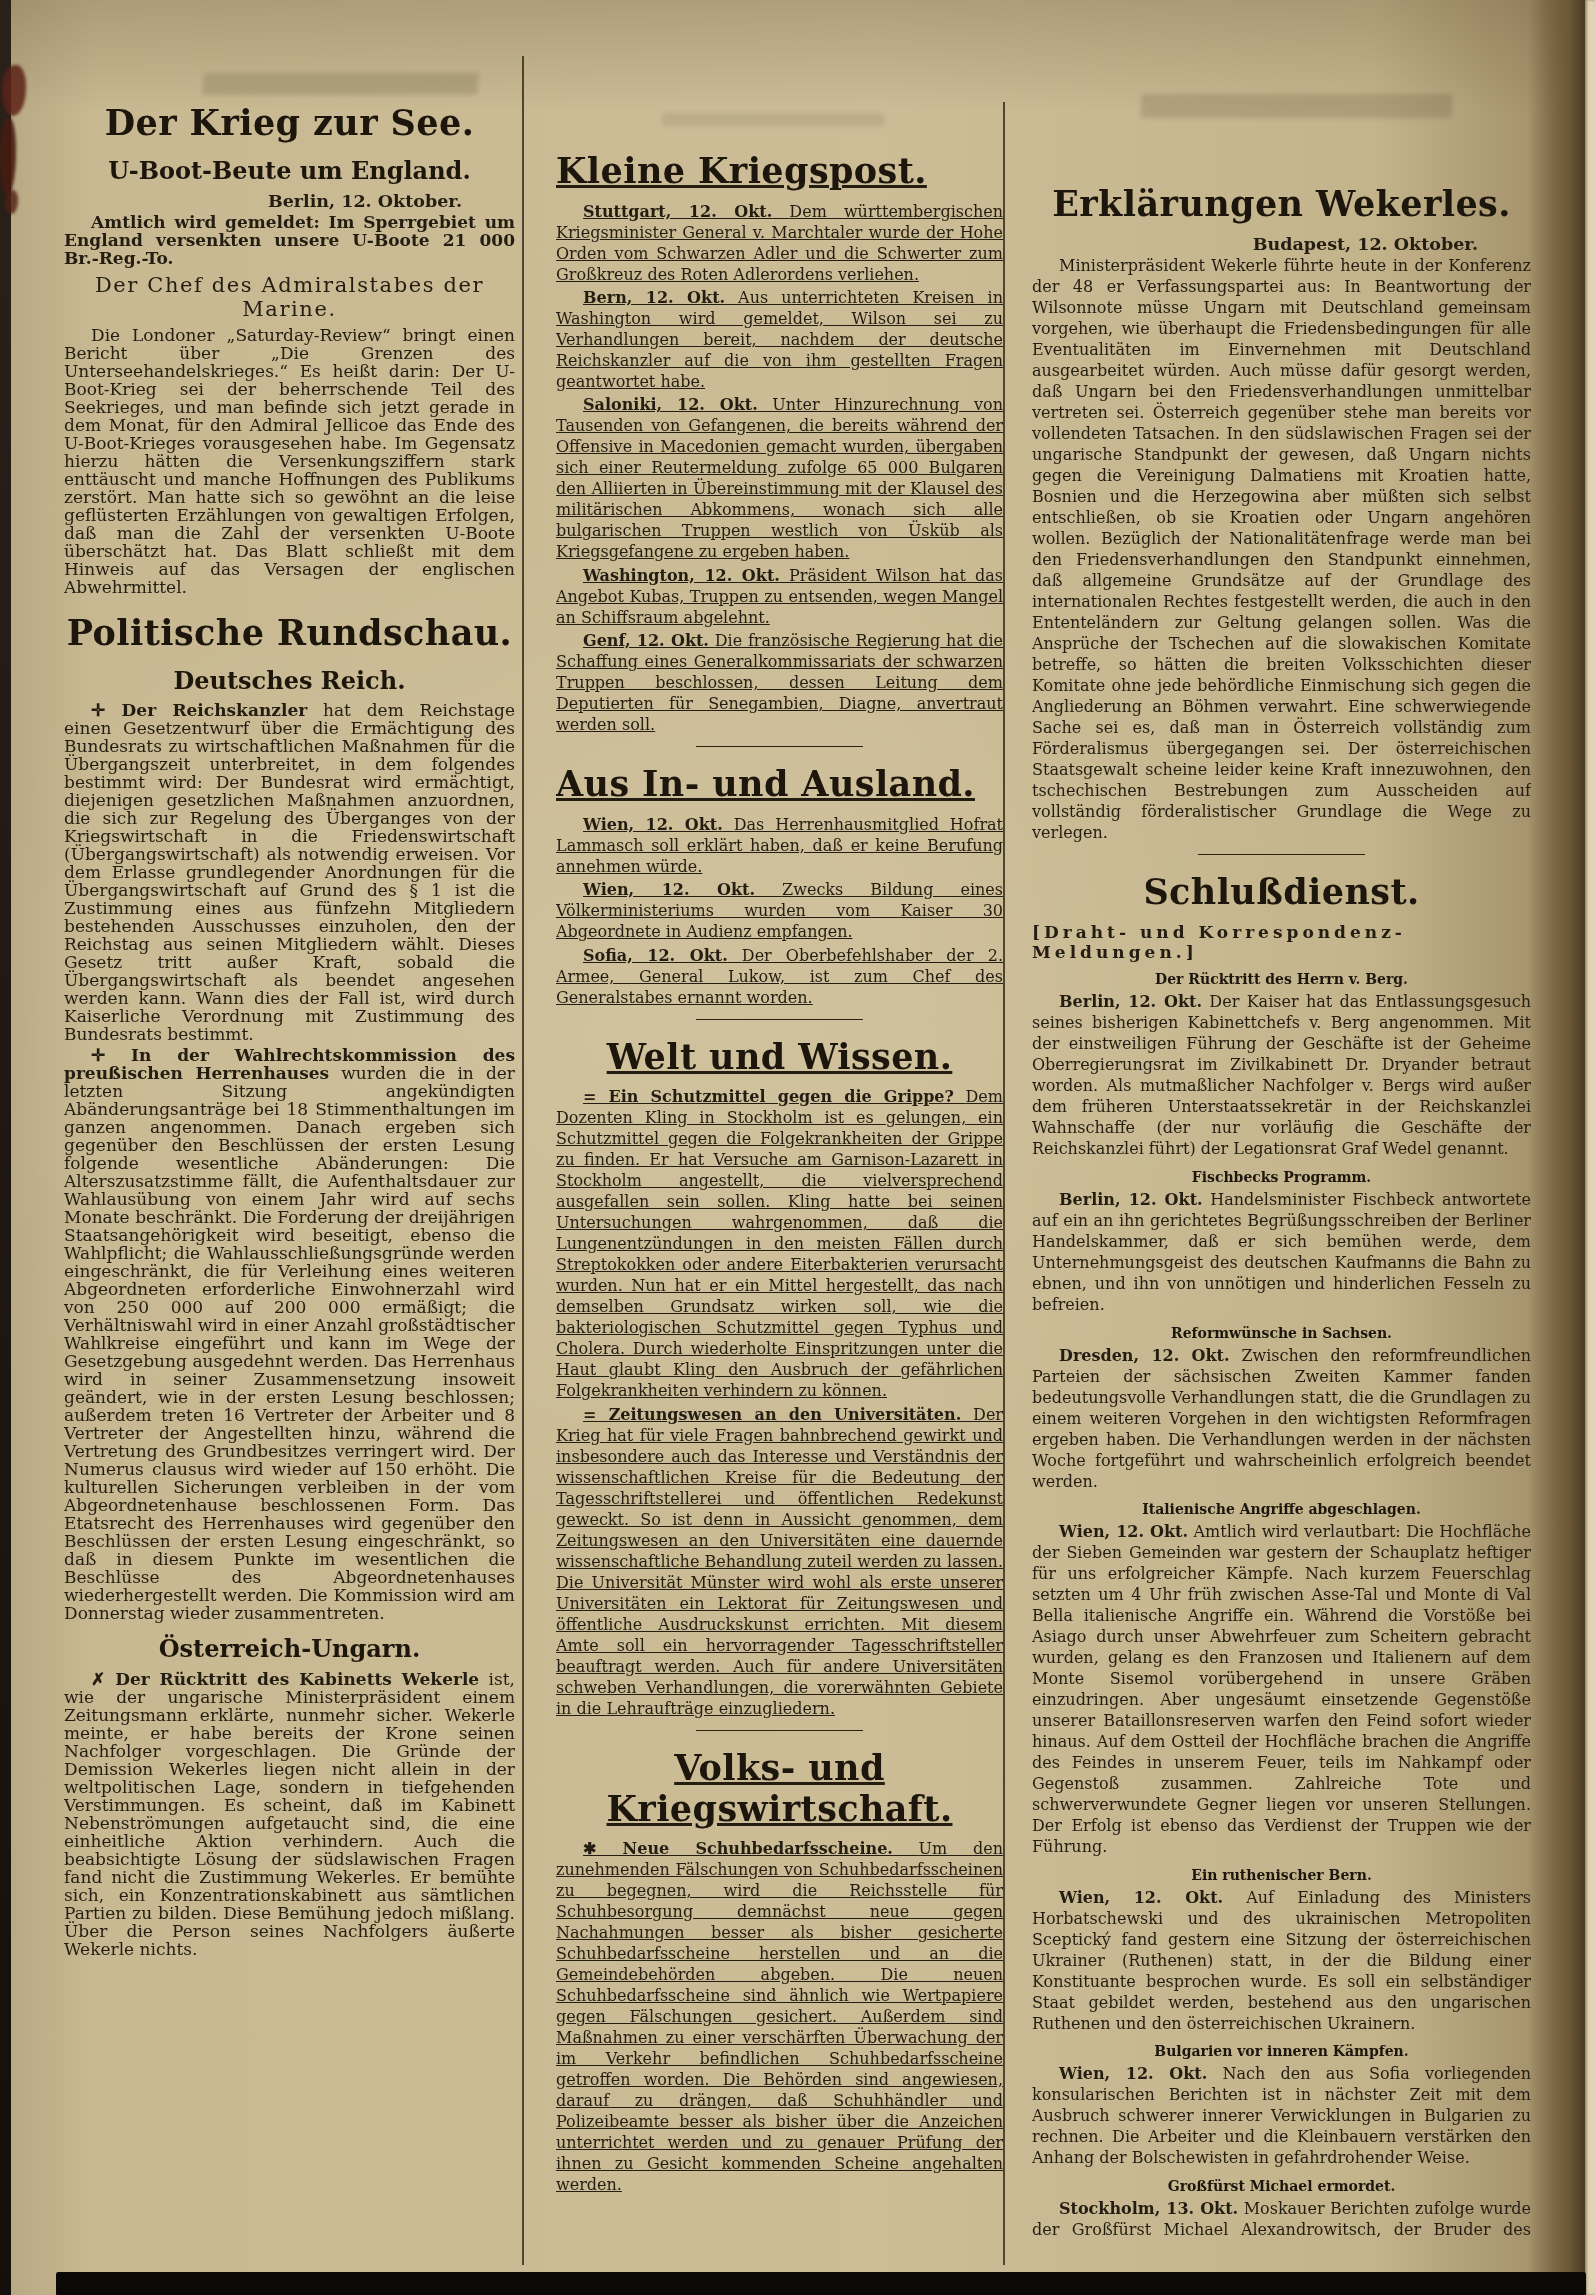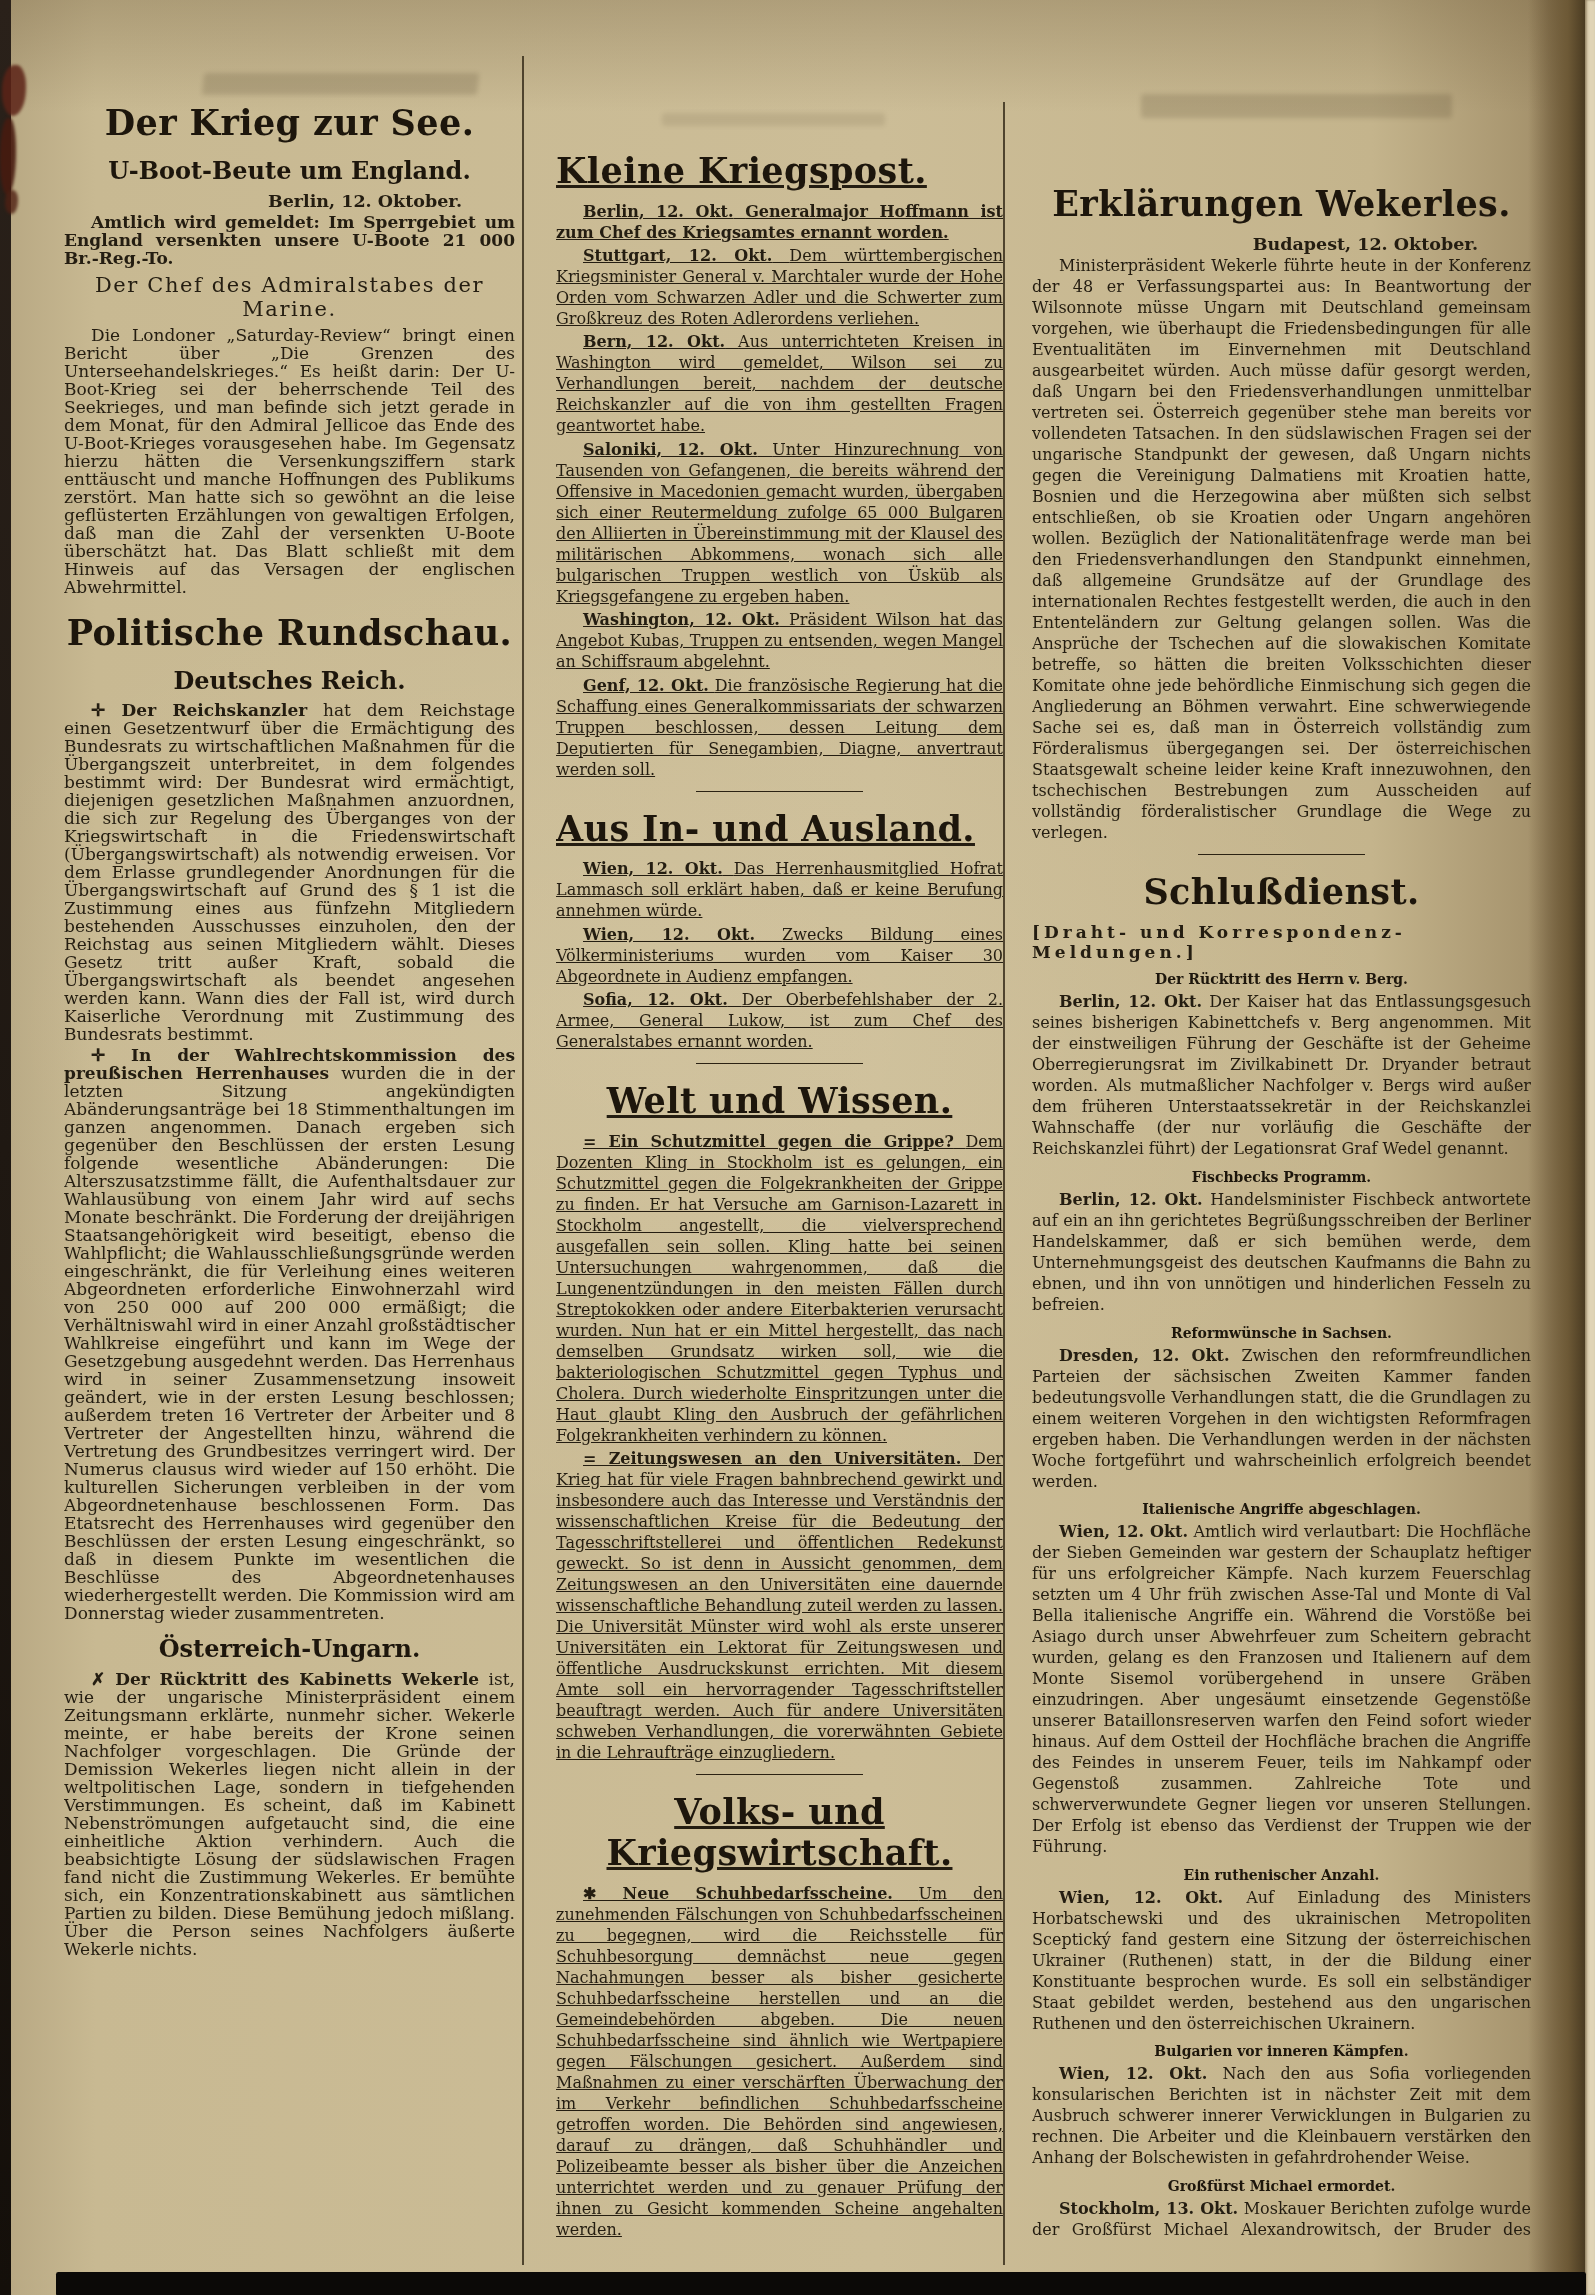--- a/index.html
+++ b/index.html
@@ -80,21 +80,20 @@
       <div class="blk p">Die Londoner „Saturday-Review“ bringt einen Bericht über „Die Grenzen des Unterseehandelskrieges.“ Es heißt darin: Der U-Boot-Krieg sei der beherrschende Teil des Seekrieges, und man befinde sich jetzt gerade in dem Monat, für den Admiral Jellicoe das Ende des U-Boot-Krieges vorausgesehen habe. Im Gegensatz hierzu hätten die Versenkungsziffern stark enttäuscht und manche Hoffnungen des Publikums zerstört. Man hatte sich so gewöhnt an die leise geflüsterten Erzählungen von gewaltigen Erfolgen, daß man die Zahl der versenkten U-Boote überschätzt hat. Das Blatt schließt mit dem Hinweis auf das Versagen der englischen Abwehrmittel.</div>
       <div class="blk h1">Politische Rundschau.</div>
       <div class="blk h2">Deutsches Reich.</div>
       <div class="blk p"><span class="lead">✛ Der Reichskanzler</span> <span>hat dem Reichstage einen Gesetzentwurf über die Ermächtigung des Bundesrats zu wirtschaftlichen Maßnahmen für die Übergangszeit unterbreitet, in dem folgendes bestimmt wird: Der Bundesrat wird ermächtigt, diejenigen gesetzlichen Maßnahmen anzuordnen, die sich zur Regelung des Überganges von der Kriegswirtschaft in die Friedenswirtschaft (Übergangswirtschaft) als notwendig erweisen. Vor dem Erlasse grundlegender Anordnungen für die Übergangswirtschaft auf Grund des § 1 ist die Zustimmung eines aus fünfzehn Mitgliedern bestehenden Ausschusses einzuholen, den der Reichstag aus seinen Mitgliedern wählt. Dieses Gesetz tritt außer Kraft, sobald die Übergangswirtschaft als beendet angesehen werden kann. Wann dies der Fall ist, wird durch Kaiserliche Verordnung mit Zustimmung des Bundesrats bestimmt.</span></div>
       <div class="blk p"><span class="lead">✛ In der Wahlrechtskommission des preußischen Herrenhauses</span> <span>wurden die in der letzten Sitzung angekündigten Abänderungsanträge bei 18 Stimmenthaltungen im ganzen angenommen. Danach ergeben sich gegenüber den Beschlüssen der ersten Lesung folgende wesentliche Abänderungen: Die Alterszusatzstimme fällt, die Aufenthaltsdauer zur Wahlausübung von einem Jahr wird auf sechs Monate beschränkt. Die Forderung der dreijährigen Staatsangehörigkeit wird beseitigt, ebenso die Wahlpflicht; die Wahlausschließungsgründe werden eingeschränkt, die für Verleihung eines weiteren Abgeordneten erforderliche Einwohnerzahl wird von 250 000 auf 200 000 ermäßigt; die Verhältniswahl wird in einer Anzahl großstädtischer Wahlkreise eingeführt und kann im Wege der Gesetzgebung ausgedehnt werden. Das Herrenhaus wird in seiner Zusammensetzung insoweit geändert, wie in der ersten Lesung beschlossen; außerdem treten 16 Vertreter der Arbeiter und 8 Vertreter der Angestellten hinzu, während die Vertretung des Grundbesitzes verringert wird. Der Numerus clausus wird wieder auf 150 erhöht. Die kulturellen Sicherungen verbleiben in der vom Abgeordnetenhause beschlossenen Form. Das Etatsrecht des Herrenhauses wird gegenüber den Beschlüssen der ersten Lesung eingeschränkt, so daß in diesem Punkte im wesentlichen die Beschlüsse des Abgeordnetenhauses wiederhergestellt werden. Die Kommission wird am Donnerstag wieder zusammentreten.</span></div>
       <div class="blk h2">Österreich-Ungarn.</div>
       <div class="blk p"><span class="lead">✗ Der Rücktritt des Kabinetts Wekerle</span> <span>ist, wie der ungarische Ministerpräsident einem Zeitungsmann erklärte, nunmehr sicher. Wekerle meinte, er habe bereits der Krone seinen Nachfolger vorgeschlagen. Die Gründe der Demission Wekerles liegen nicht allein in der weltpolitischen Lage, sondern in tiefgehenden Verstimmungen. Es scheint, daß im Kabinett Nebenströmungen aufgetaucht sind, die eine einheitliche Aktion verhindern. Auch die beabsichtigte Lösung der südslawischen Fragen fand nicht die Zustimmung Wekerles. Er bemühte sich, ein Konzentrationskabinett aus sämtlichen Partien zu bilden. Diese Bemühung jedoch mißlang. Über die Person seines Nachfolgers äußerte Wekerle nichts.</span></div>
     </div>
   <div class="column col-middle">
       <div class="blk h1 left">Kleine Kriegspost.</div>
-      <div class="blk p bold"><span class="lead">Berlin, 12. Okt.</span> <span>Generalmajor Hoffmann ist zum Chef des Kriegsamtes ernannt worden.</span></div>
       <div class="blk p"><span class="lead">Stuttgart, 12. Okt.</span> <span>Dem württembergischen Kriegsminister General v. Marchtaler wurde der Hohe Orden vom Schwarzen Adler und die Schwerter zum Großkreuz des Roten Adlerordens verliehen.</span></div>
       <div class="blk p"><span class="lead">Bern, 12. Okt.</span> <span>Aus unterrichteten Kreisen in Washington wird gemeldet, Wilson sei zu Verhandlungen bereit, nachdem der deutsche Reichskanzler auf die von ihm gestellten Fragen geantwortet habe.</span></div>
       <div class="blk p"><span class="lead">Saloniki, 12. Okt.</span> <span>Unter Hinzurechnung von Tausenden von Gefangenen, die bereits während der Offensive in Macedonien gemacht wurden, übergaben sich einer Reutermeldung zufolge 65 000 Bulgaren den Alliierten in Übereinstimmung mit der Klausel des militärischen Abkommens, wonach sich alle bulgarischen Truppen westlich von Üsküb als Kriegsgefangene zu ergeben haben.</span></div>
       <div class="blk p"><span class="lead">Washington, 12. Okt.</span> <span>Präsident Wilson hat das Angebot Kubas, Truppen zu entsenden, wegen Mangel an Schiffsraum abgelehnt.</span></div>
       <div class="blk p"><span class="lead">Genf, 12. Okt.</span> <span>Die französische Regierung hat die Schaffung eines Generalkommissariats der schwarzen Truppen beschlossen, dessen Leitung dem Deputierten für Senegambien, Diagne, anvertraut werden soll.</span></div>
       <div class="blk rule"></div>
       <div class="blk h1 left">Aus In- und Ausland.</div>
       <div class="blk p"><span class="lead">Wien, 12. Okt.</span> <span>Das Herrenhausmitglied Hofrat Lammasch soll erklärt haben, daß er keine Berufung annehmen würde.</span></div>
       <div class="blk p"><span class="lead">Wien, 12. Okt.</span> <span>Zwecks Bildung eines Völkerministeriums wurden vom Kaiser 30 Abgeordnete in Audienz empfangen.</span></div>
       <div class="blk p"><span class="lead">Sofia, 12. Okt.</span> <span>Der Oberbefehlshaber der 2. Armee, General Lukow, ist zum Chef des Generalstabes ernannt worden.</span></div>
@@ -114,21 +113,21 @@
       <div class="blk h1">Schlußdienst.</div>
       <div class="blk spaced">[Draht- und Korrespondenz-Meldungen.]</div>
       <div class="blk h3">Der Rücktritt des Herrn v. Berg.</div>
       <div class="blk p"><span class="lead">Berlin, 12. Okt.</span> <span>Der Kaiser hat das Entlassungsgesuch seines bisherigen Kabinettchefs v. Berg angenommen. Mit der einstweiligen Führung der Geschäfte ist der Geheime Oberregierungsrat im Zivilkabinett Dr. Dryander betraut worden. Als mutmaßlicher Nachfolger v. Bergs wird außer dem früheren Unterstaatssekretär in der Reichskanzlei Wahnschaffe (der nur vorläufig die Geschäfte der Reichskanzlei führt) der Legationsrat Graf Wedel genannt.</span></div>
       <div class="blk h3">Fischbecks Programm.</div>
       <div class="blk p"><span class="lead">Berlin, 12. Okt.</span> <span>Handelsminister Fischbeck antwortete auf ein an ihn gerichtetes Begrüßungsschreiben der Berliner Handelskammer, daß er sich bemühen werde, dem Unternehmungsgeist des deutschen Kaufmanns die Bahn zu ebnen, und ihn von unnötigen und hinderlichen Fesseln zu befreien.</span></div>
       <div class="blk h3">Reformwünsche in Sachsen.</div>
       <div class="blk p"><span class="lead">Dresden, 12. Okt.</span> <span>Zwischen den reformfreundlichen Parteien der sächsischen Zweiten Kammer fanden bedeutungsvolle Verhandlungen statt, die die Grundlagen zu einem weiteren Vorgehen in den wichtigsten Reformfragen ergeben haben. Die Verhandlungen werden in der nächsten Woche fortgeführt und wahrscheinlich erfolgreich beendet werden.</span></div>
       <div class="blk h3">Italienische Angriffe abgeschlagen.</div>
       <div class="blk p"><span class="lead">Wien, 12. Okt.</span> <span>Amtlich wird verlautbart: Die Hochfläche der Sieben Gemeinden war gestern der Schauplatz heftiger für uns erfolgreicher Kämpfe. Nach kurzem Feuerschlag setzten um 4 Uhr früh zwischen Asse-Tal und Monte di Val Bella italienische Angriffe ein. Während die Vorstöße bei Asiago durch unser Abwehrfeuer zum Scheitern gebracht wurden, gelang es den Franzosen und Italienern auf dem Monte Sisemol vorübergehend in unsere Gräben einzudringen. Aber ungesäumt einsetzende Gegenstöße unserer Bataillonsreserven warfen den Feind sofort wieder hinaus. Auf dem Ostteil der Hochfläche brachen die Angriffe des Feindes in unserem Feuer, teils im Nahkampf oder Gegenstoß zusammen. Zahlreiche Tote und schwerverwundete Gegner liegen vor unseren Stellungen. Der Erfolg ist ebenso das Verdienst der Truppen wie der Führung.</span></div>
-      <div class="blk h3">Ein ruthenischer Anzahl.</div>
+      <div class="blk h3">Ein ruthenischer Bern.</div>
       <div class="blk p"><span class="lead">Wien, 12. Okt.</span> <span>Auf Einladung des Ministers Horbatschewski und des ukrainischen Metropoliten Sceptický fand gestern eine Sitzung der österreichischen Ukrainer (Ruthenen) statt, in der die Bildung einer Konstituante besprochen wurde. Es soll ein selbständiger Staat gebildet werden, bestehend aus den ungarischen Ruthenen und den österreichischen Ukrainern.</span></div>
       <div class="blk h3">Bulgarien vor inneren Kämpfen.</div>
       <div class="blk p"><span class="lead">Wien, 12. Okt.</span> <span>Nach den aus Sofia vorliegenden konsularischen Berichten ist in nächster Zeit mit dem Ausbruch schwerer innerer Verwicklungen in Bulgarien zu rechnen. Die Arbeiter und die Kleinbauern verstärken den Anhang der Bolschewisten in gefahrdrohender Weise.</span></div>
       <div class="blk h3">Großfürst Michael ermordet.</div>
       <div class="blk p"><span class="lead">Stockholm, 13. Okt.</span> <span>Moskauer Berichten zufolge wurde der Großfürst Michael Alexandrowitsch, der Bruder des Zaren Nikolaus, mit seinem Sekretär am 12. September bei Tschusow im Gouvernement Perm von den Rotgardisten verhaftet. Die letzter Tage von der Südfront eingelaufenen Nachrichten besagen, daß der Großfürst und sein Sekretär bei einem Fluchtversuch von der Bewachungsmannschaft erschossen worden seien.</span></div>
     </div>
 
   <div class="spine"></div>
   <div class="deckle"></div>
   <div class="edge-left"></div>

